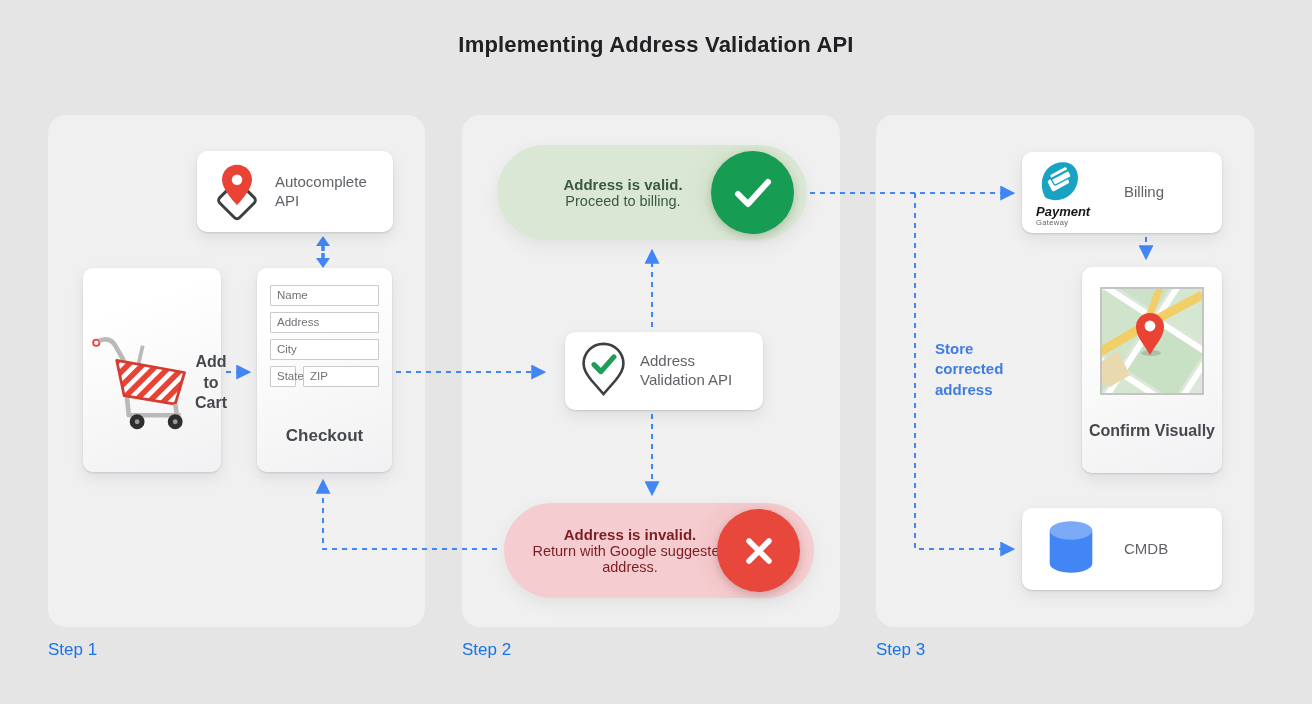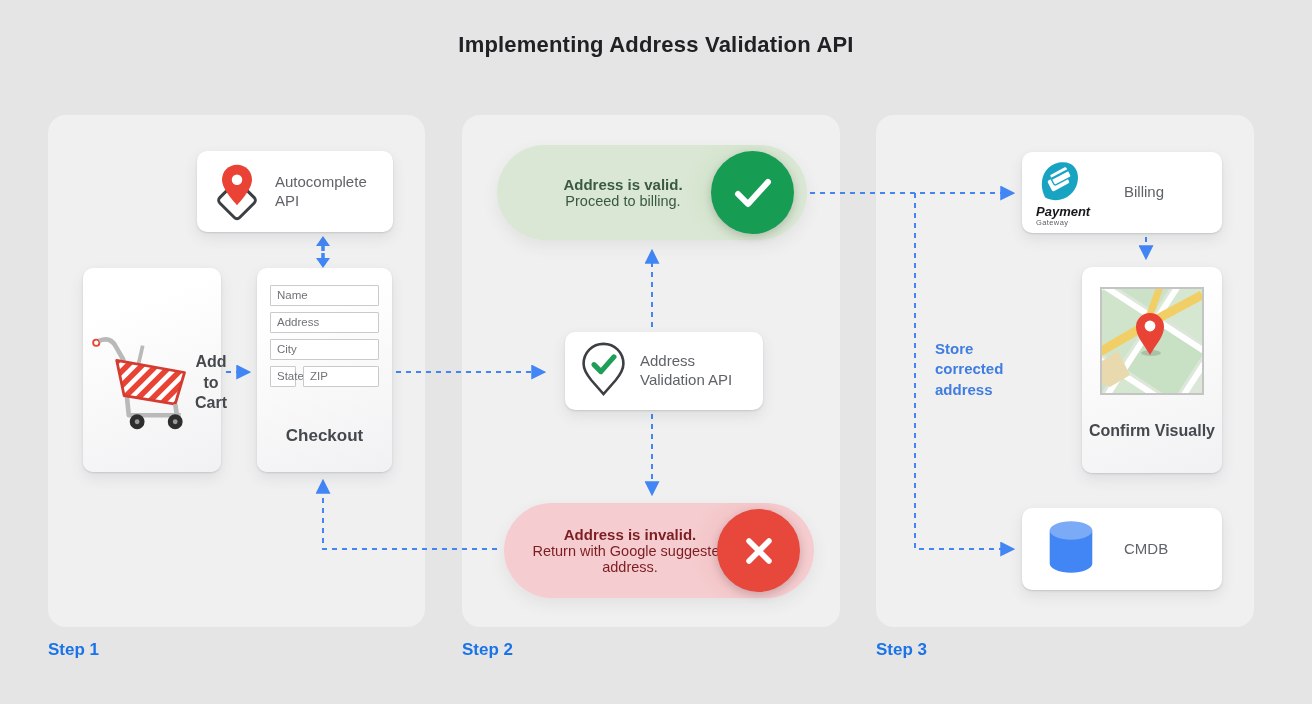--- a/index.html
+++ b/index.html
@@ -8,21 +8,21 @@
   .canvas { position:relative; width:1312px; height:704px; background:#e5e5e5; overflow:hidden; }
 
   .title { position:absolute; top:32px; left:0; width:100%; text-align:center;
            font-size:22px; font-weight:700; color:#202124; letter-spacing:.2px; }
 
   .panel { position:absolute; top:115px; height:512px; background:#f0f0f1; border-radius:18px; }
   .panel.p1 { left:48px;  width:377px; }
   .panel.p2 { left:462px; width:378px; }
   .panel.p3 { left:876px; width:378px; }
 
-  .step-label { position:absolute; top:640px; font-size:17px; font-weight:700; color:#1a73e8; }
+  .step-label { position:absolute; top:640px; font-size:17px; font-weight:400; color:#1a73e8; }
   .step-label.s1 { left:48px; } .step-label.s2 { left:462px; } .step-label.s3 { left:876px; }
 
   .card { position:absolute; background:#ffffff; border-radius:10px;
           box-shadow:0 1px 2px rgba(60,64,67,.18), 0 6px 14px rgba(60,64,67,.10); }
   .card.soft { background:linear-gradient(160deg,#ffffff 20%,#f1f1f3 100%); }
 
   .row-card { display:flex; align-items:center; }
   .card-label { font-size:15px; color:#5f6368; line-height:1.25; }
   .node-title { font-size:16px; font-weight:700; color:#45494d; text-align:center; line-height:1.3; }
 

